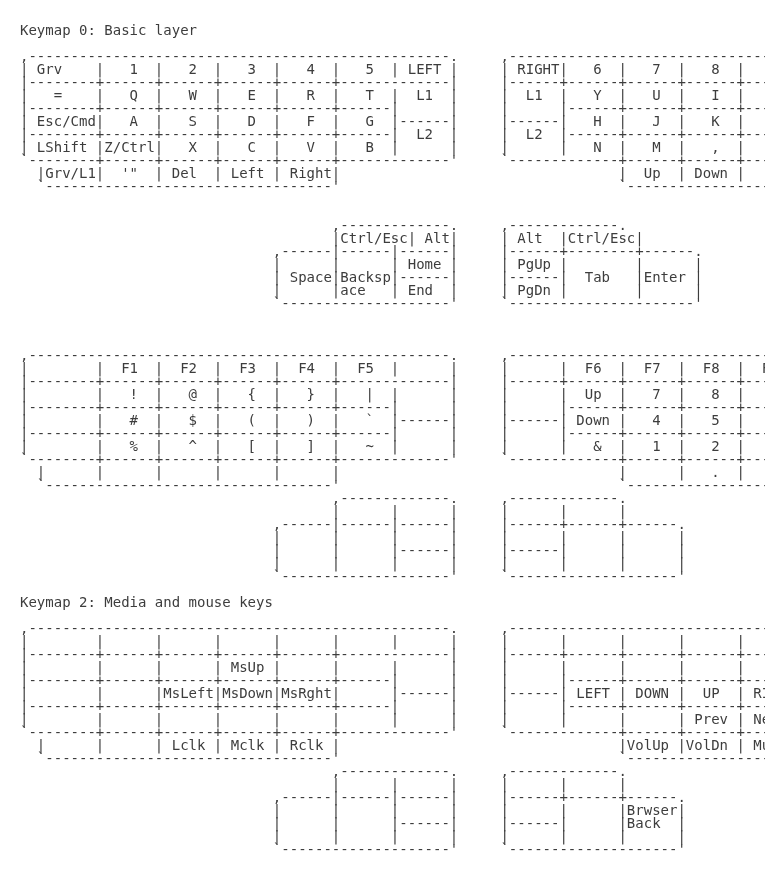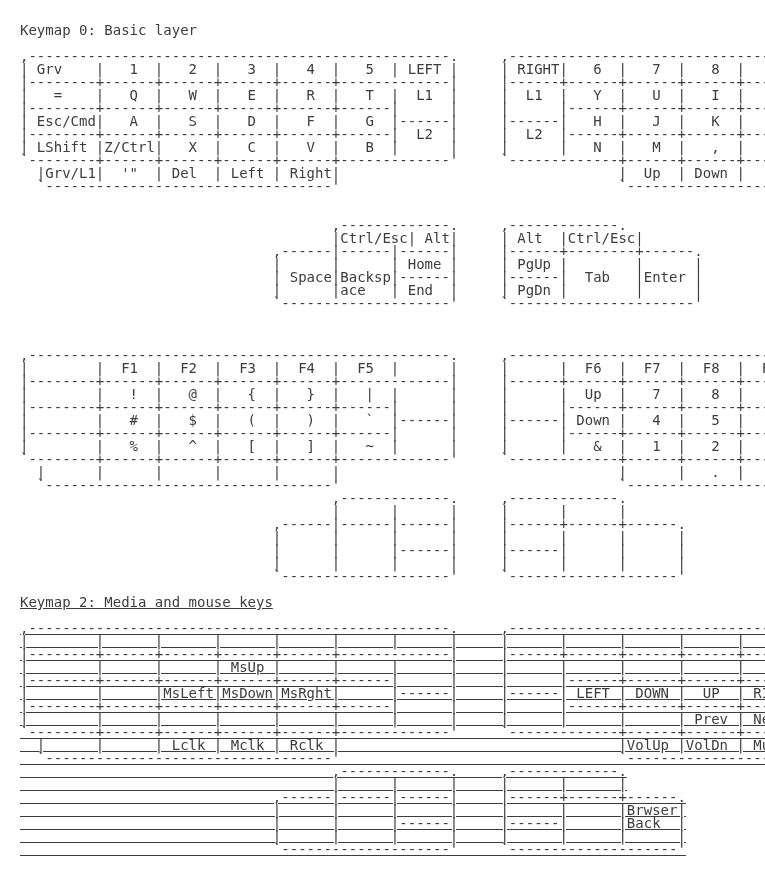--- a/index.html
+++ b/index.html
@@ -20,21 +20,21 @@
   }
   .keymap .art {
     margin: 0;
     font-family: inherit;
     font-size: inherit;
     line-height: inherit;
     white-space: pre;
   }
   .km0 { margin-bottom: 39px; }
   .km1 { margin-bottom: 13px; }
-  .km2 { margin-bottom: 8px; text-decoration: underline; }
+  .km2 { margin-bottom: 8px; }
 </style>
 </head>
 <body>
 
 <div class="doc">
 
   <section class="keymap km0">
     <div class="title">Keymap 0: Basic layer</div>
     <pre class="art">,--------------------------------------------------.     ,--------------------------------------------------.
 | Grv    |   1  |   2  |   3  |   4  |   5  | LEFT |     | RIGHT|   6  |   7  |   8  |   9  |   0  |   -    |

